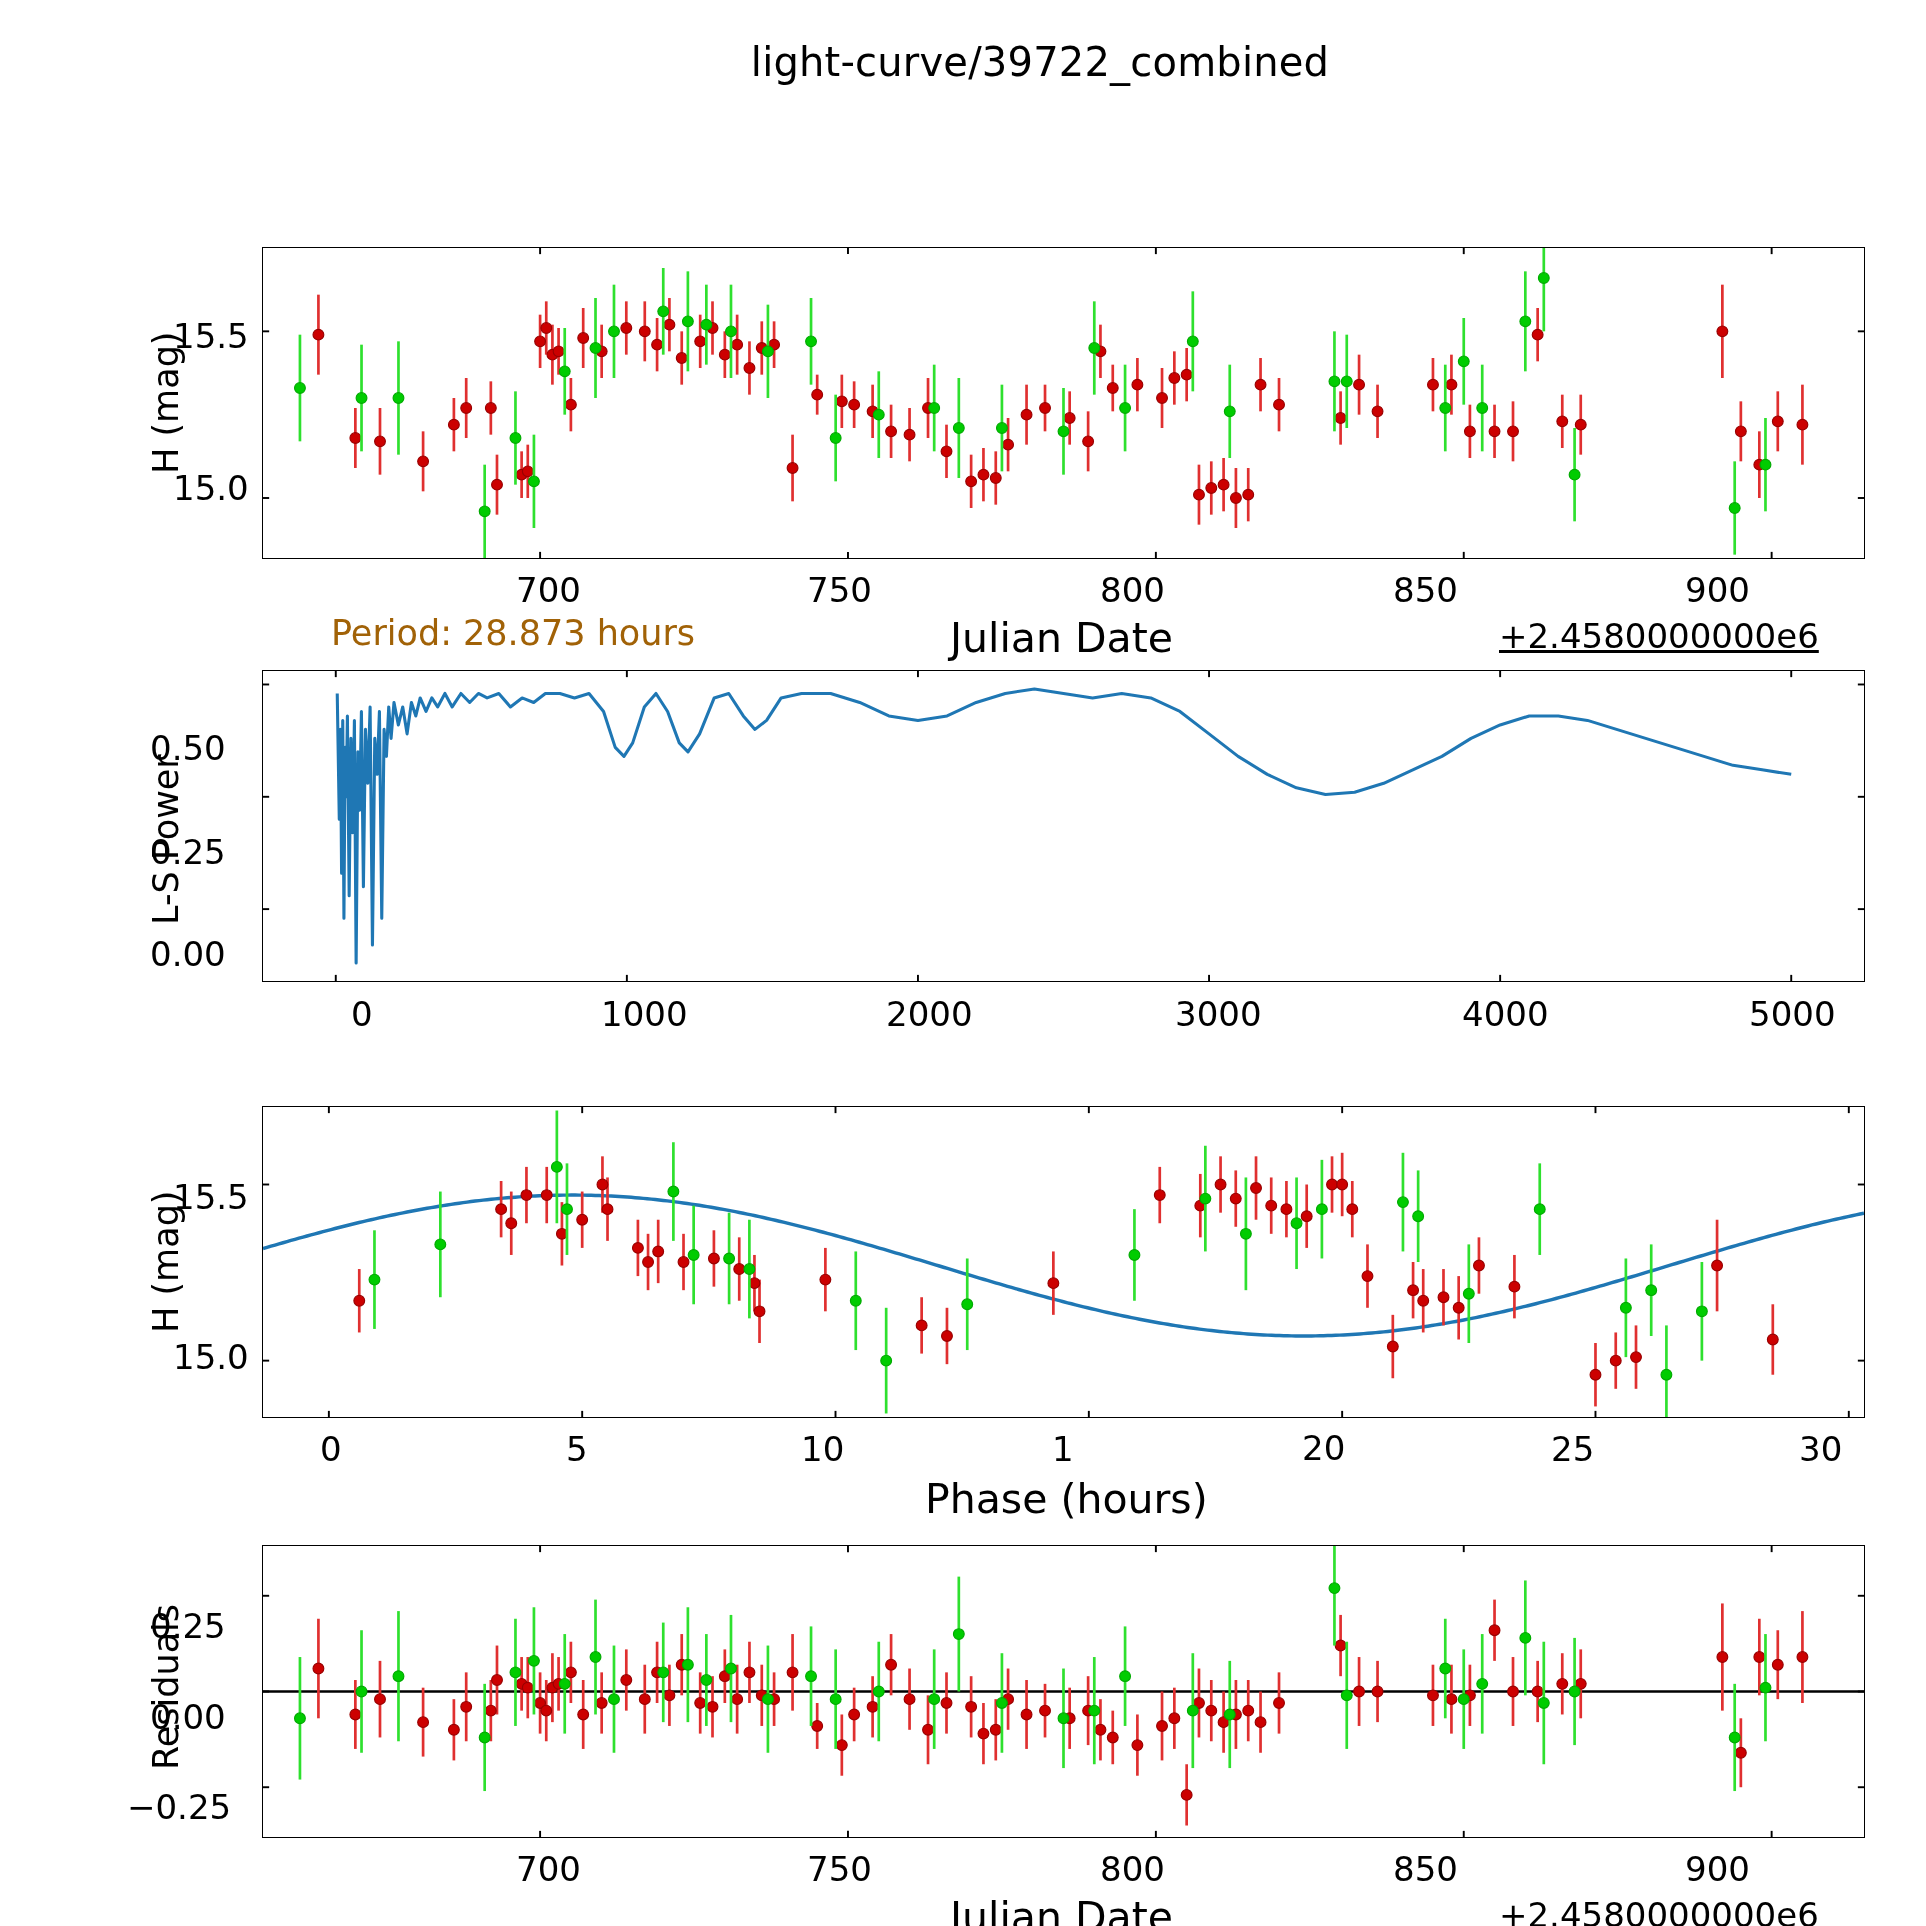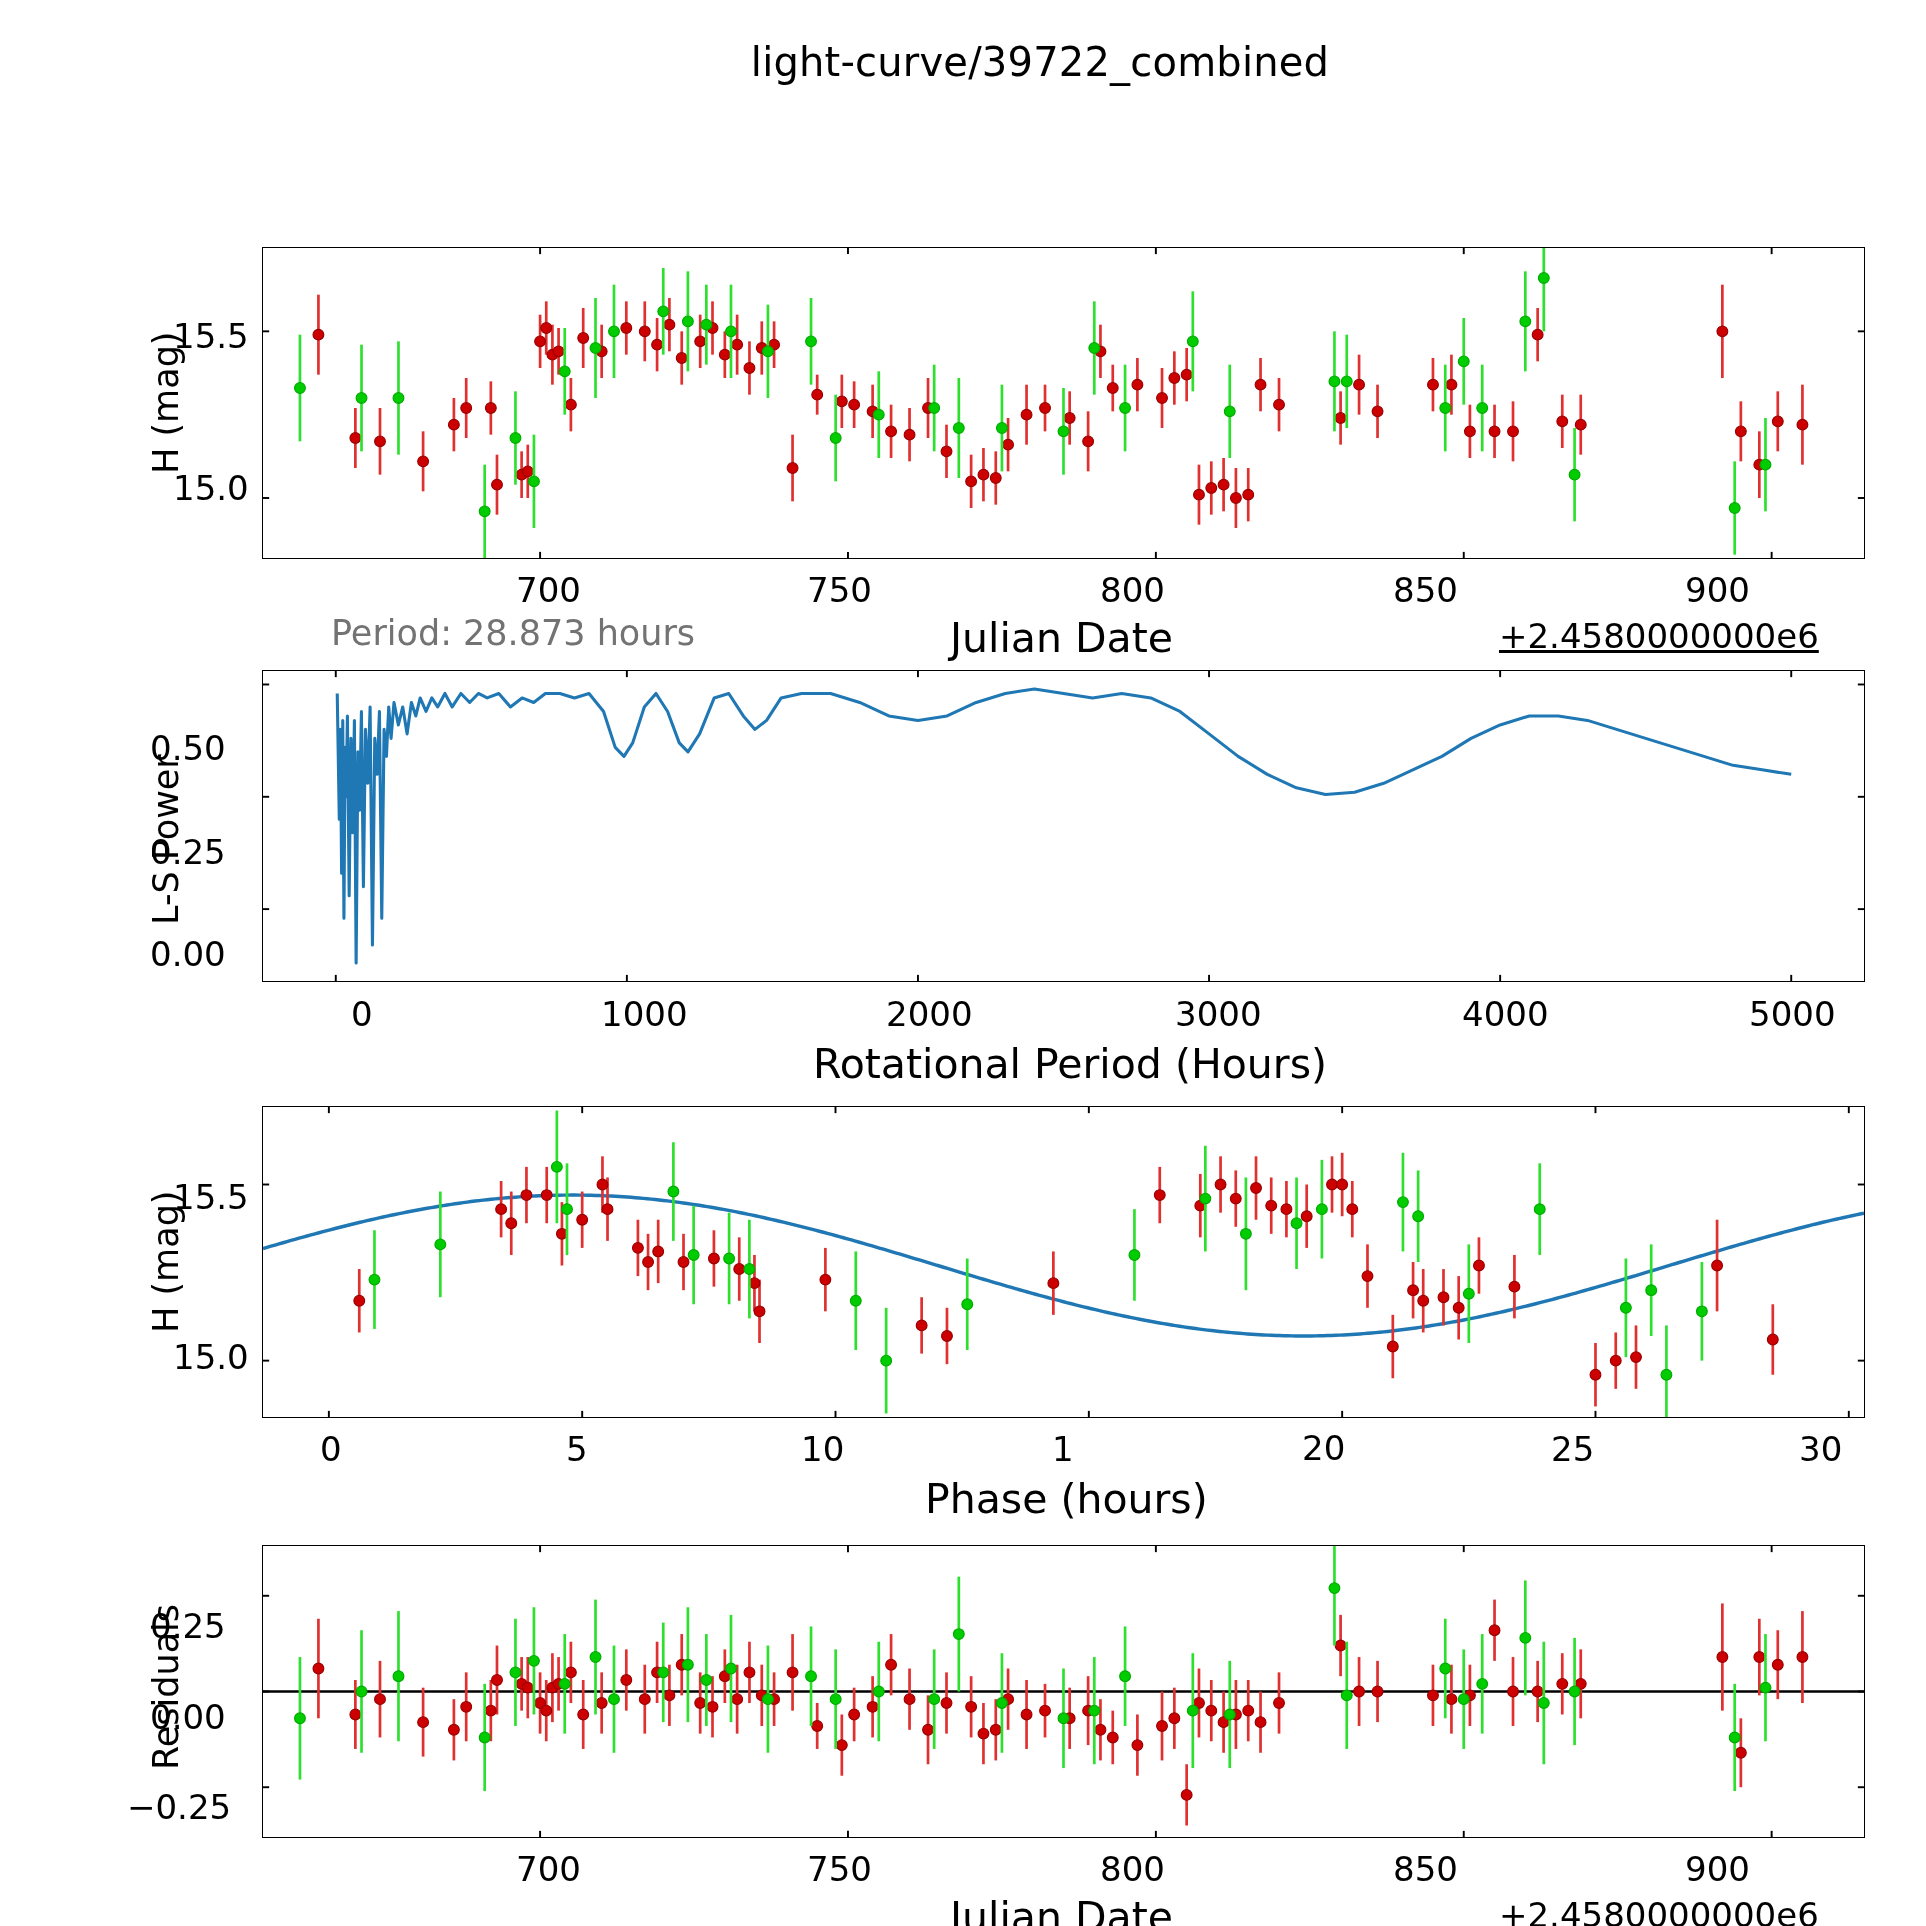--- a/index.html
+++ b/index.html
@@ -66,21 +66,21 @@
   .offset-label {
     position: absolute;
     font-size: 34px;
     color: #000;
     white-space: nowrap;
     text-decoration: underline;
   }
   .annot {
     position: absolute;
     font-size: 35px;
-    color: #737373;
+    color: #a16207;
     white-space: nowrap;
   }
 </style>
 </head>
 <body>
 
 <div id="figure">
 
   <div class="fig-title">light-curve/39722_combined</div>
 
@@ -360,21 +360,20 @@
   <div class="ylabel-rot" style="left:146px; top:925px;">L-S Power</div>
   <div class="tick-label" style="left:150px; top:728px;">0.50</div>
   <div class="tick-label" style="left:150px; top:832px;">0.25</div>
   <div class="tick-label" style="left:150px; top:934px;">0.00</div>
   <div class="tick-label" style="left:351px; top:994px;">0</div>
   <div class="tick-label" style="left:601px; top:994px;">1000</div>
   <div class="tick-label" style="left:886px; top:994px;">2000</div>
   <div class="tick-label" style="left:1175px; top:994px;">3000</div>
   <div class="tick-label" style="left:1462px; top:994px;">4000</div>
   <div class="tick-label" style="left:1749px; top:994px;">5000</div>
-  <div class="axis-label" style="left:813px; top:1040px;">Rotational Period (Hours)</div>
 
   <div class="panel" id="panel3" style="left:262px; top:1106px; width:1603px; height:312px;">
     <svg class="plotsvg" id="svg3" viewBox="0 0 4160 810" preserveAspectRatio="none">
         <path d="M0.0,369.8 L10.4,366.8 L20.8,363.7 L31.2,360.7 L41.6,357.7 L52.0,354.7 L62.4,351.7 L72.8,348.7 L83.2,345.8 L93.6,342.8 L104.0,339.9 L114.4,337.1 L124.8,334.2 L135.2,331.4 L145.6,328.5 L156.0,325.7 L166.4,323.0 L176.8,320.3 L187.2,317.5 L197.6,314.9 L208.0,312.2 L218.4,309.6 L228.8,307.0 L239.2,304.5 L249.6,301.9 L260.0,299.4 L270.4,297.0 L280.8,294.6 L291.2,292.2 L301.6,289.8 L312.0,287.5 L322.4,285.2 L332.8,283.0 L343.2,280.8 L353.6,278.6 L364.0,276.5 L374.4,274.4 L384.8,272.4 L395.2,270.4 L405.6,268.4 L416.0,266.5 L426.4,264.7 L436.8,262.8 L447.2,261.1 L457.6,259.3 L468.0,257.6 L478.4,256.0 L488.8,254.4 L499.2,252.8 L509.6,251.3 L520.0,249.9 L530.4,248.5 L540.8,247.1 L551.2,245.8 L561.6,244.6 L572.0,243.4 L582.4,242.2 L592.8,241.1 L603.2,240.1 L613.6,239.1 L624.0,238.1 L634.4,237.2 L644.8,236.4 L655.2,235.6 L665.6,234.8 L676.0,234.2 L686.4,233.5 L696.8,232.9 L707.2,232.4 L717.6,231.9 L728.0,231.5 L738.4,231.2 L748.8,230.9 L759.2,230.6 L769.6,230.4 L780.0,230.2 L790.4,230.2 L800.8,230.1 L811.2,230.1 L821.6,230.2 L832.0,230.3 L842.4,230.5 L852.8,230.7 L863.2,231.0 L873.6,231.4 L884.0,231.8 L894.4,232.2 L904.8,232.7 L915.2,233.3 L925.6,233.9 L936.0,234.5 L946.4,235.3 L956.8,236.0 L967.2,236.9 L977.6,237.7 L988.0,238.7 L998.4,239.6 L1008.8,240.7 L1019.2,241.7 L1029.6,242.9 L1040.0,244.1 L1050.4,245.3 L1060.8,246.6 L1071.2,247.9 L1081.6,249.3 L1092.0,250.7 L1102.4,252.2 L1112.8,253.7 L1123.2,255.3 L1133.6,256.9 L1144.0,258.6 L1154.4,260.3 L1164.8,262.1 L1175.2,263.9 L1185.6,265.7 L1196.0,267.6 L1206.4,269.5 L1216.8,271.5 L1227.2,273.5 L1237.6,275.6 L1248.0,277.7 L1258.4,279.9 L1268.8,282.0 L1279.2,284.3 L1289.6,286.5 L1300.0,288.8 L1310.4,291.2 L1320.8,293.5 L1331.2,295.9 L1341.6,298.4 L1352.0,300.8 L1362.4,303.4 L1372.8,305.9 L1383.2,308.5 L1393.6,311.1 L1404.0,313.7 L1414.4,316.4 L1424.8,319.1 L1435.2,321.8 L1445.6,324.6 L1456.0,327.3 L1466.4,330.1 L1476.8,333.0 L1487.2,335.8 L1497.6,338.7 L1508.0,341.6 L1518.4,344.5 L1528.8,347.4 L1539.2,350.4 L1549.6,353.4 L1560.0,356.4 L1570.4,359.4 L1580.8,362.4 L1591.2,365.5 L1601.6,368.5 L1612.0,371.6 L1622.4,374.7 L1632.8,377.8 L1643.2,380.9 L1653.6,384.0 L1664.0,387.1 L1674.4,390.3 L1684.8,393.4 L1695.2,396.6 L1705.6,399.7 L1716.0,402.9 L1726.4,406.0 L1736.8,409.2 L1747.2,412.4 L1757.6,415.5 L1768.0,418.7 L1778.4,421.8 L1788.8,425.0 L1799.2,428.2 L1809.6,431.3 L1820.0,434.5 L1830.4,437.6 L1840.8,440.7 L1851.2,443.9 L1861.6,447.0 L1872.0,450.1 L1882.4,453.2 L1892.8,456.3 L1903.2,459.4 L1913.6,462.4 L1924.0,465.5 L1934.4,468.5 L1944.8,471.5 L1955.2,474.5 L1965.6,477.5 L1976.0,480.5 L1986.4,483.4 L1996.8,486.3 L2007.2,489.2 L2017.6,492.1 L2028.0,495.0 L2038.4,497.8 L2048.8,500.6 L2059.2,503.4 L2069.6,506.1 L2080.0,508.9 L2090.4,511.6 L2100.8,514.2 L2111.2,516.9 L2121.6,519.5 L2132.0,522.1 L2142.4,524.6 L2152.8,527.1 L2163.2,529.6 L2173.6,532.1 L2184.0,534.5 L2194.4,536.9 L2204.8,539.2 L2215.2,541.5 L2225.6,543.8 L2236.0,546.0 L2246.4,548.2 L2256.8,550.3 L2267.2,552.4 L2277.6,554.5 L2288.0,556.5 L2298.4,558.5 L2308.8,560.5 L2319.2,562.4 L2329.6,564.2 L2340.0,566.0 L2350.4,567.8 L2360.8,569.5 L2371.2,571.2 L2381.6,572.8 L2392.0,574.4 L2402.4,576.0 L2412.8,577.4 L2423.2,578.9 L2433.6,580.3 L2444.0,581.6 L2454.4,582.9 L2464.8,584.1 L2475.2,585.3 L2485.6,586.5 L2496.0,587.6 L2506.4,588.6 L2516.8,589.6 L2527.2,590.5 L2537.6,591.4 L2548.0,592.2 L2558.4,593.0 L2568.8,593.7 L2579.2,594.4 L2589.6,595.0 L2600.0,595.6 L2610.4,596.1 L2620.8,596.6 L2631.2,597.0 L2641.6,597.3 L2652.0,597.6 L2662.4,597.9 L2672.8,598.1 L2683.2,598.2 L2693.6,598.3 L2704.0,598.3 L2714.4,598.3 L2724.8,598.2 L2735.2,598.0 L2745.6,597.9 L2756.0,597.6 L2766.4,597.3 L2776.8,596.9 L2787.2,596.5 L2797.6,596.1 L2808.0,595.6 L2818.4,595.0 L2828.8,594.4 L2839.2,593.7 L2849.6,593.0 L2860.0,592.2 L2870.4,591.3 L2880.8,590.4 L2891.2,589.5 L2901.6,588.5 L2912.0,587.5 L2922.4,586.4 L2932.8,585.2 L2943.2,584.0 L2953.6,582.8 L2964.0,581.5 L2974.4,580.1 L2984.8,578.8 L2995.2,577.3 L3005.6,575.8 L3016.0,574.3 L3026.4,572.7 L3036.8,571.1 L3047.2,569.4 L3057.6,567.7 L3068.0,565.9 L3078.4,564.1 L3088.8,562.2 L3099.2,560.3 L3109.6,558.4 L3120.0,556.4 L3130.4,554.3 L3140.8,552.3 L3151.2,550.2 L3161.6,548.0 L3172.0,545.8 L3182.4,543.6 L3192.8,541.3 L3203.2,539.0 L3213.6,536.6 L3224.0,534.3 L3234.4,531.8 L3244.8,529.4 L3255.2,526.9 L3265.6,524.4 L3276.0,521.8 L3286.4,519.3 L3296.8,516.6 L3307.2,514.0 L3317.6,511.3 L3328.0,508.6 L3338.4,505.9 L3348.8,503.1 L3359.2,500.3 L3369.6,497.5 L3380.0,494.7 L3390.4,491.8 L3400.8,489.0 L3411.2,486.1 L3421.6,483.1 L3432.0,480.2 L3442.4,477.2 L3452.8,474.2 L3463.2,471.2 L3473.6,468.2 L3484.0,465.2 L3494.4,462.1 L3504.8,459.1 L3515.2,456.0 L3525.6,452.9 L3536.0,449.8 L3546.4,446.7 L3556.8,443.6 L3567.2,440.5 L3577.6,437.3 L3588.0,434.2 L3598.4,431.0 L3608.8,427.9 L3619.2,424.7 L3629.6,421.6 L3640.0,418.4 L3650.4,415.2 L3660.8,412.1 L3671.2,408.9 L3681.6,405.7 L3692.0,402.6 L3702.4,399.4 L3712.8,396.3 L3723.2,393.1 L3733.6,390.0 L3744.0,386.9 L3754.4,383.7 L3764.8,380.6 L3775.2,377.5 L3785.6,374.4 L3796.0,371.3 L3806.4,368.3 L3816.8,365.2 L3827.2,362.2 L3837.6,359.1 L3848.0,356.1 L3858.4,353.1 L3868.8,350.1 L3879.2,347.2 L3889.6,344.2 L3900.0,341.3 L3910.4,338.4 L3920.8,335.6 L3931.2,332.7 L3941.6,329.9 L3952.0,327.1 L3962.4,324.3 L3972.8,321.6 L3983.2,318.8 L3993.6,316.2 L4004.0,313.5 L4014.4,310.9 L4024.8,308.2 L4035.2,305.7 L4045.6,303.1 L4056.0,300.6 L4066.4,298.2 L4076.8,295.7 L4087.2,293.3 L4097.6,290.9 L4108.0,288.6 L4118.4,286.3 L4128.8,284.1 L4139.2,281.8 L4149.6,279.7 L4160.0,277.5" fill="none" stroke="#1f77b4" stroke-width="9"></path>
         <line x1="250.12658227848098" y1="589.0909090909091" x2="250.12658227848098" y2="423.40909090909133" stroke="#e03030" stroke-width="7" stroke-linecap="butt"></line>
         <line x1="618.7341772151898" y1="340.56818181818244" x2="618.7341772151898" y2="193.29545454545516" stroke="#e03030" stroke-width="7" stroke-linecap="butt"></line>
         <line x1="645.0632911392405" y1="386.5909090909087" x2="645.0632911392405" y2="220.9090909090909" stroke="#e03030" stroke-width="7" stroke-linecap="butt"></line>
         <line x1="684.5569620253164" y1="303.7499999999998" x2="684.5569620253164" y2="156.47727272727252" stroke="#e03030" stroke-width="7" stroke-linecap="butt"></line>
         <line x1="737.2151898734176" y1="303.7499999999998" x2="737.2151898734176" y2="156.47727272727252" stroke="#e03030" stroke-width="7" stroke-linecap="butt"></line>
         <line x1="776.7088607594935" y1="414.20454545454606" x2="776.7088607594935" y2="248.5227272727283" stroke="#e03030" stroke-width="7" stroke-linecap="butt"></line>

